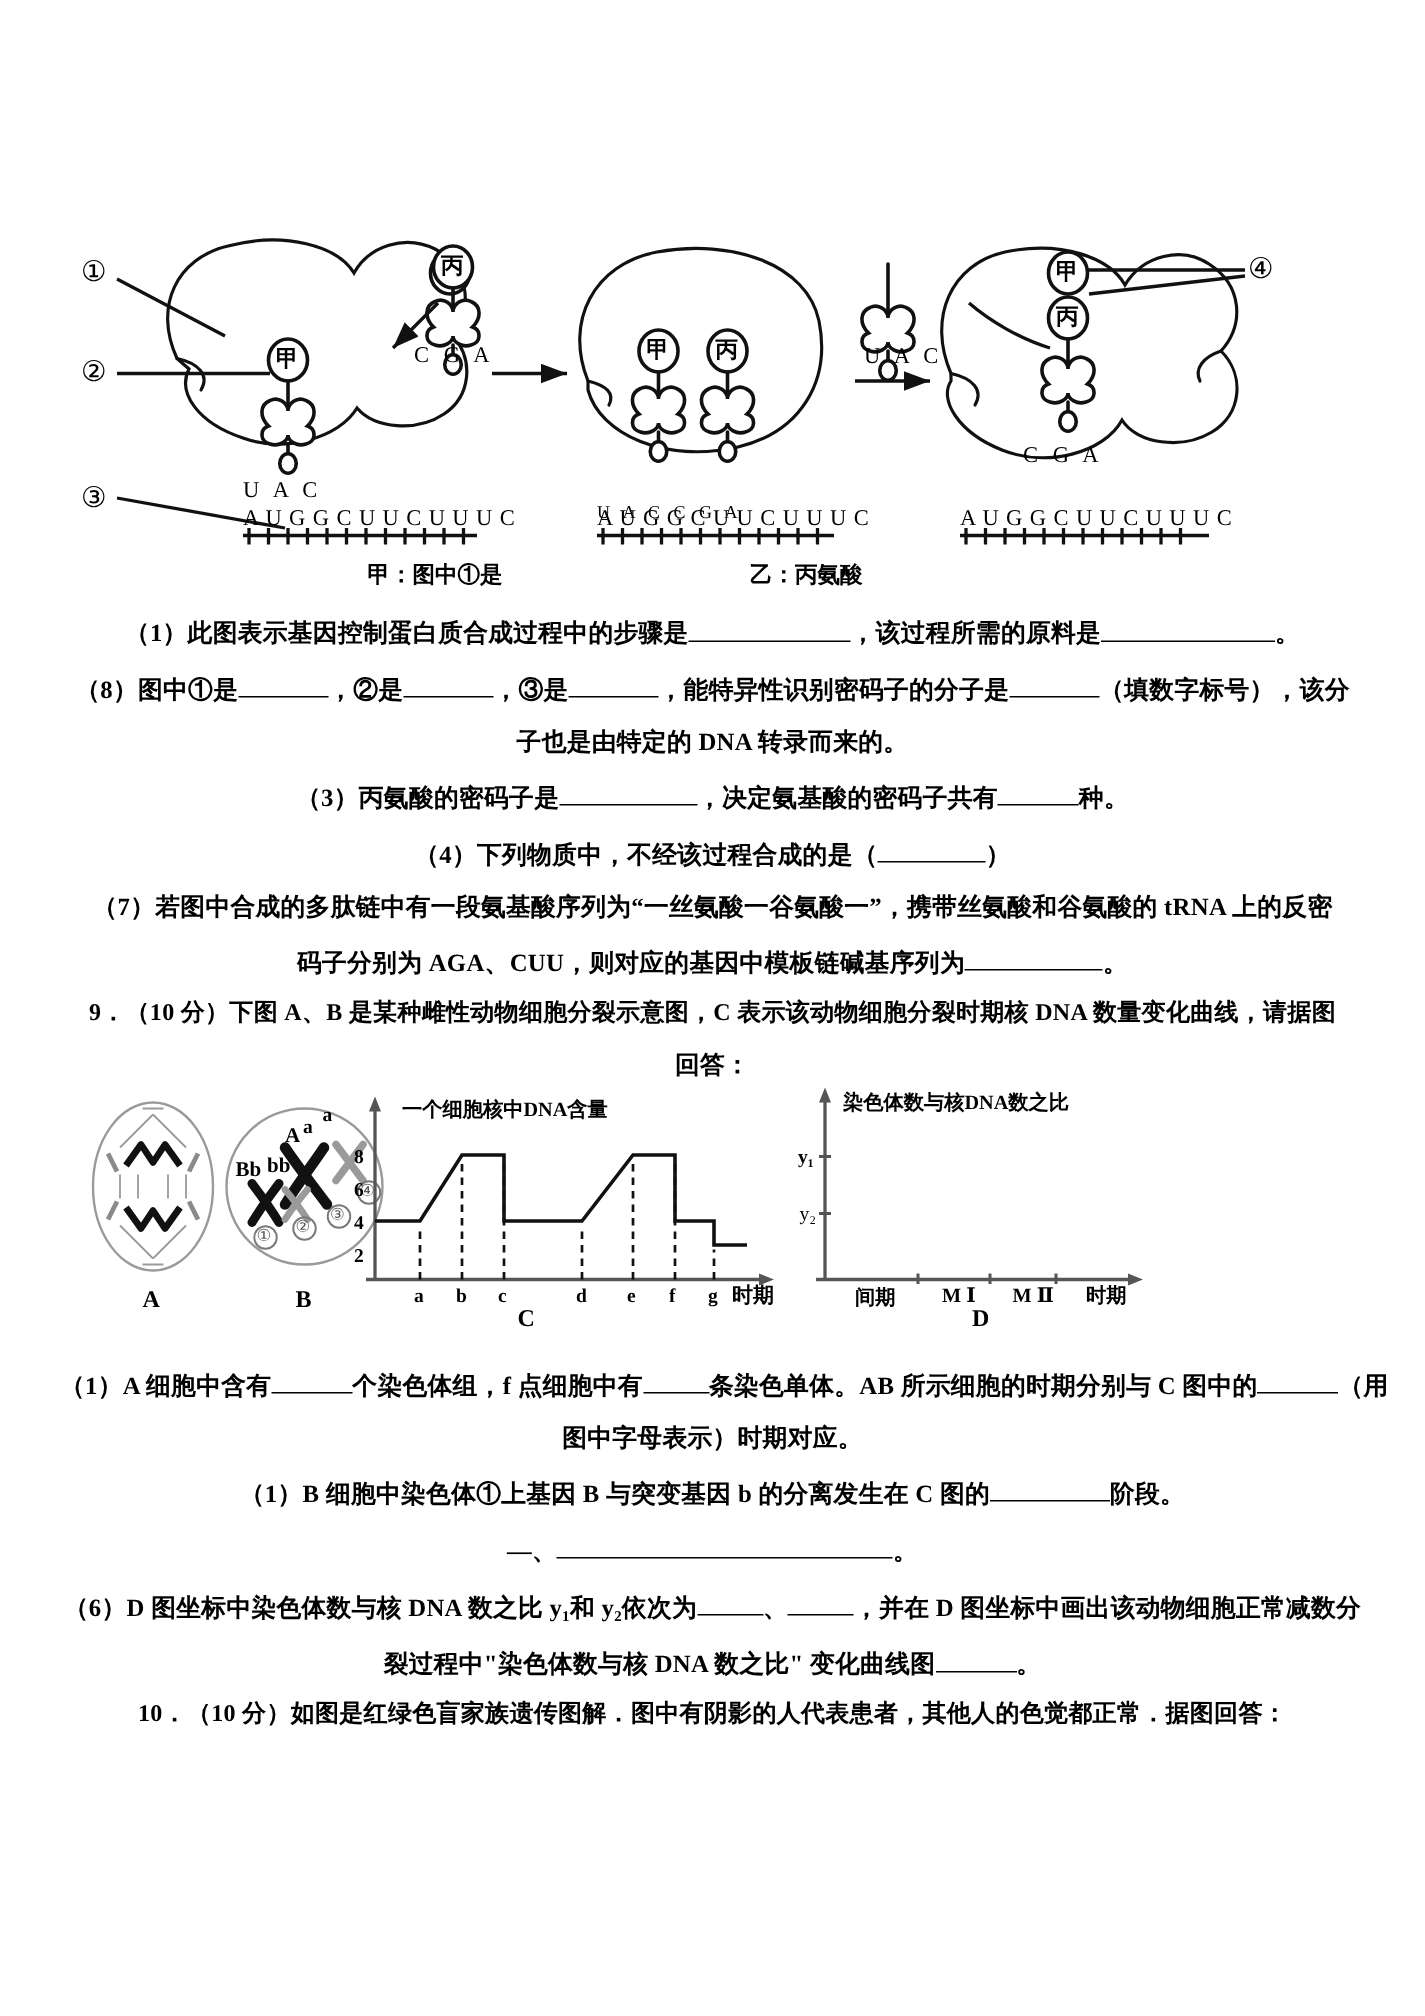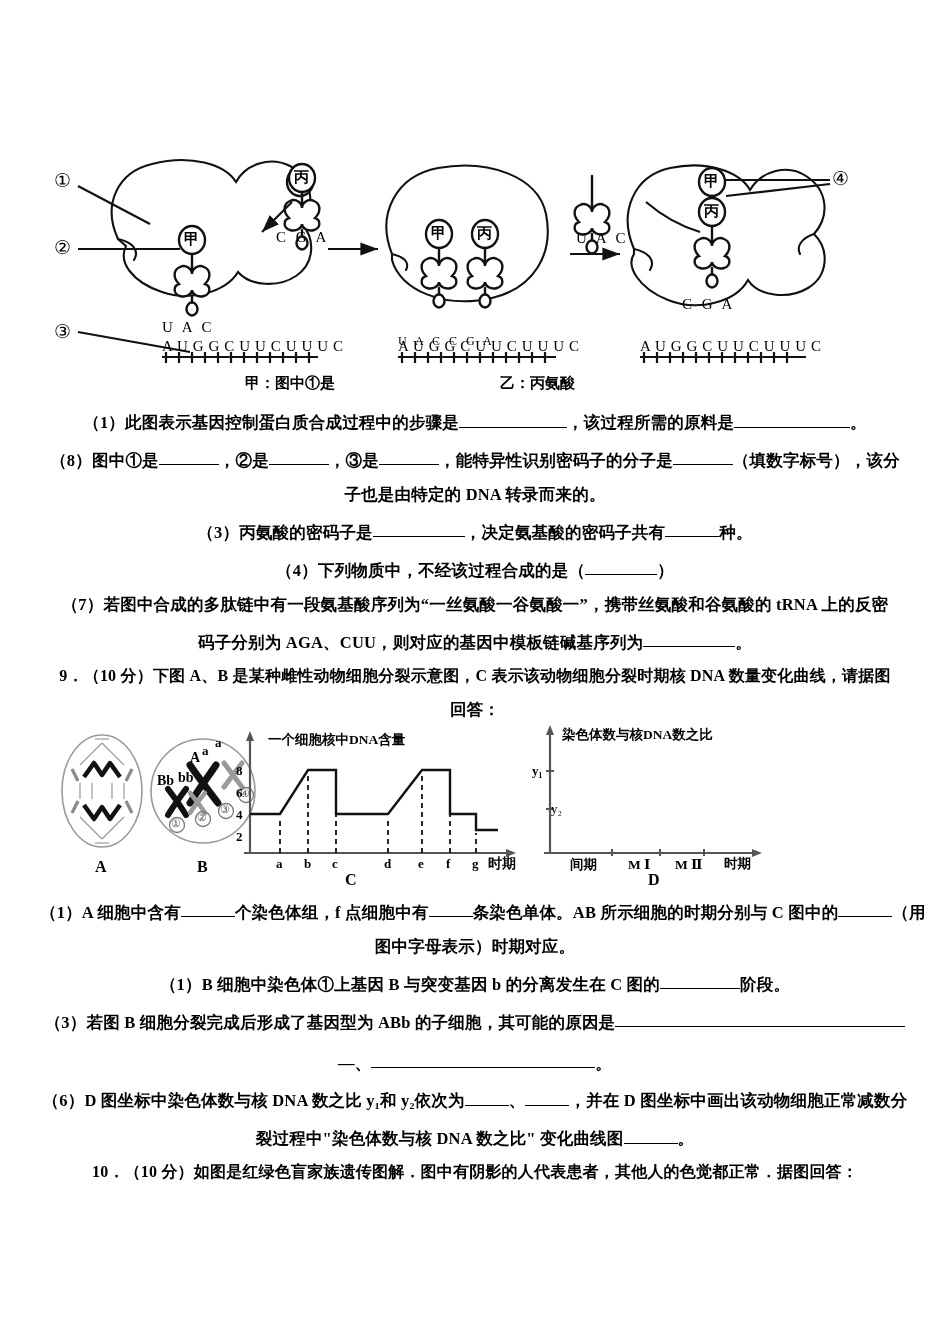--- a/index.html
+++ b/index.html
@@ -433,43 +433,40 @@
       <span style="position:absolute;left:292px;top:131px;font-size:13px;font-weight:bold;">c</span>
       <span style="position:absolute;left:344px;top:131px;font-size:13px;font-weight:bold;">d</span>
       <span style="position:absolute;left:378px;top:131px;font-size:13px;font-weight:bold;">e</span>
       <span style="position:absolute;left:406px;top:131px;font-size:13px;font-weight:bold;">f</span>
       <span style="position:absolute;left:432px;top:131px;font-size:13px;font-weight:bold;">g</span>
       <span style="position:absolute;left:448px;top:130px;font-size:14px;font-weight:bold;">时期</span>
       <span class="sub-label" style="position:absolute;left:305px;top:146px;">C</span>
 
       <span style="position:absolute;left:522px;top:1px;font-size:13.5px;font-weight:bold;">染色体数与核DNA数之比</span>
       <span style="position:absolute;left:492px;top:38px;font-size:13px;font-weight:bold;">y₁</span>
-      <span style="position:absolute;left:511px;top:76px;font-size:13px;font-weight:normal;">y₂</span>
+      <span style="position:absolute;left:493px;top:76px;font-size:13px;font-weight:normal;">y₂</span>
       <span style="position:absolute;left:530px;top:131px;font-size:13.5px;font-weight:bold;">间期</span>
       <span style="position:absolute;left:588px;top:131px;font-size:13.5px;font-weight:bold;">M Ⅰ</span>
       <span style="position:absolute;left:635px;top:131px;font-size:13.5px;font-weight:bold;">M Ⅱ</span>
       <span style="position:absolute;left:684px;top:130px;font-size:13.5px;font-weight:bold;">时期</span>
       <span class="sub-label" style="position:absolute;left:608px;top:146px;">D</span>
     </div>
   </div>
 
-  <div style="">
+  <div style="margin-top:12px;">
 
     <p class="qline" style="margin-bottom:17px;">
       <span>（1）A 细胞中含有</span><span class="blank u-med2"></span><span>个染色体组，f 点细胞中有</span><span class="blank u-short"></span><span>条染色单体。AB 所示细胞的时期分别与 C 图中的</span><span class="blank u-med2"></span><span>（用</span>
     </p>
     <p class="qline" style="margin-bottom:17px;">图中字母表示）时期对应。</p>
 
     <p class="qline" style="margin-bottom:17px;">
       <span>（1）B 细胞中染色体①上基因 B 与突变基因 b 的分离发生在 C 图的</span><span class="blank u-80"></span><span>阶段。</span>
     </p>
 
-    <p class="qline" style="margin-bottom:20px;">
-      <span>（3）若图 B 细胞分裂完成后形成了基因型为 ABb 的子细胞，其可能的原因是</span><span class="blank u-xxl"></span>
-    </p>
     <p class="qline" style="margin-bottom:17px;">
       <span>—、</span><span class="blank u-xxl2"></span><span>。</span>
     </p>
 
     <p class="qline" style="margin-bottom:17px;">
       <span>（6）D 图坐标中染色体数与核 DNA 数之比 y₁和 y₂依次为</span><span class="blank u-short"></span><span>、</span><span class="blank u-short"></span><span>，并在 D 图坐标中画出该动物细胞正常减数分</span>
     </p>
     <p class="qline" style="margin-bottom:17px;">
       <span>裂过程中"染色体数与核 DNA 数之比" 变化曲线图</span><span class="blank u-med2"></span><span>。</span>
     </p>

